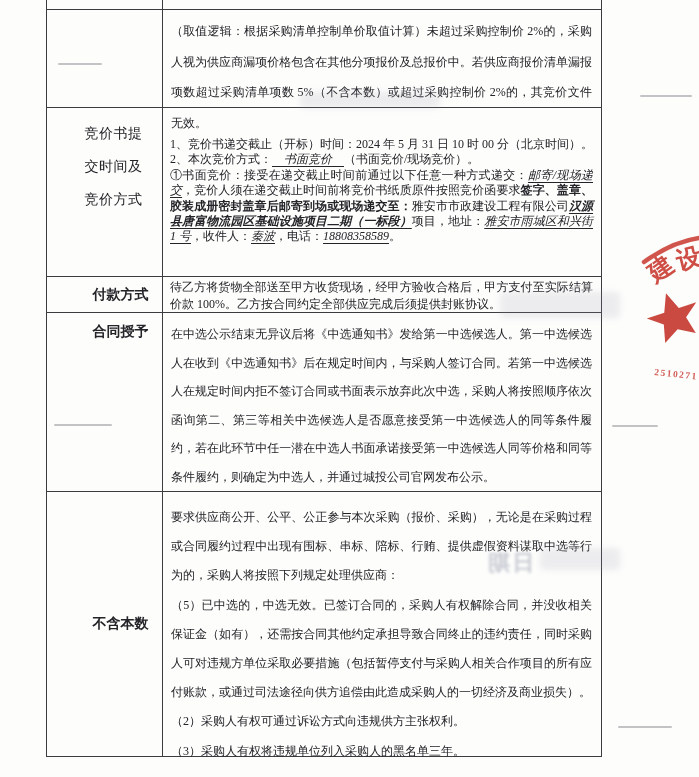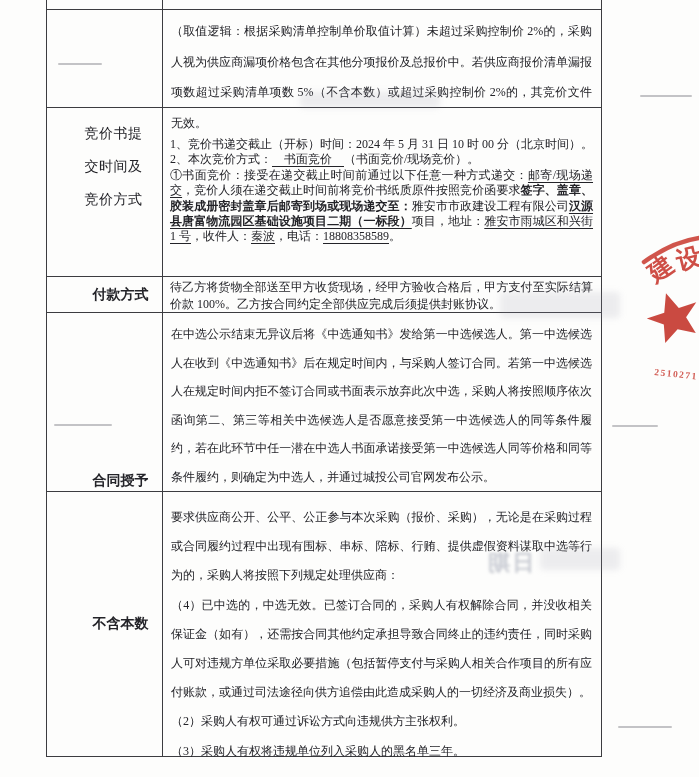--- a/index.html
+++ b/index.html
@@ -23,35 +23,35 @@
   .r3{height:179px;}
   .r4{height:265px;}
   .label{
     width:84px;flex:0 0 84px;border-right:1.6px solid #3c3c40;box-sizing:border-box;
     display:flex;justify-content:center;align-items:center;
     font-size:14px;color:#232328;margin-left:32px;
   }
   .label span{display:block;width:72px;text-align:left;line-height:20px;}
   .r1 .label{align-items:flex-start;}
   .r1 .label span{padding-top:9px;line-height:33px;letter-spacing:.5px;}
-  .r3 .label{align-items:flex-end;}
+  .r3 .label{align-items:flex-start;}
   .r3 .label span{padding-top:9px;}
   .label span.single{width:auto;font-weight:bold;}
   .content{
     flex:1;box-sizing:border-box;text-align:justify;
     font-size:12px;color:#232328;
   }
   .content p{margin:0;}
   .content p.indent{text-indent:2em;}
   .r0 .content{padding:6px 9px 0 8px;line-height:30.6px;}
   .r1 .content{padding:3px 8px 0 7px;line-height:15.4px;margin-top:26px;}
   .r2 .content{padding:2px 8px 0 7px;line-height:16.5px;}
   .r3 .content{padding:7px 9px 0 8px;line-height:28.6px;}
   .r4 .content{padding:11px 9px 0 8px;line-height:29.2px;}
-  .seg.u{text-decoration:underline;text-underline-offset:3px;}
+  .seg.u{text-decoration:underline;text-underline-offset:3px;font-style:italic;}
   .seg.b{font-weight:bold;}
   
   #stamp{position:absolute;left:600px;top:228px;width:99px;height:165px;pointer-events:none;}
   
   .dash{position:absolute;background:#c3c3c6;height:2px;border-radius:1px;}
   .smudge{position:absolute;background:rgba(150,152,168,.16);filter:blur(3px);border-radius:4px;}
   #bleed{
     position:absolute;left:444px;top:548px;width:90px;height:30px;
     transform:scaleX(-1);color:rgba(125,130,150,.42);filter:blur(1.6px);
     font-size:22px;font-weight:bold;letter-spacing:2px;
@@ -98,21 +98,21 @@
       <div class="content">
         <p><span class="seg">在中选公示结束无异议后将《中选通知书》发给第一中选候选人。第一中选候选人在收到《中选通知书》后在规定时间内，与采购人签订合同。若第一中选候选人在规定时间内拒不签订合同或书面表示放弃此次中选，采购人将按照顺序依次函询第二、第三等相关中选候选人是否愿意接受第一中选候选人的同等条件履约，若在此环节中任一潜在中选人书面承诺接受第一中选候选人同等价格和同等条件履约，则确定为中选人，并通过城投公司官网发布公示。</span></p>
       </div>
     </div>
     <div class="row r4">
       <div class="label">
         <span class="single">不含本数</span>
       </div>
       <div class="content">
         <p><span class="seg">要求供应商公开、公平、公正参与本次采购（报价、采购），无论是在采购过程或合同履约过程中出现有围标、串标、陪标、行贿、提供虚假资料谋取中选等行为的，采购人将按照下列规定处理供应商：</span></p>
-        <p><span class="seg">（4）已中选的，中选无效。已签订合同的，采购人有权解除合同，并没收相关保证金（如有），还需按合同其他约定承担导致合同终止的违约责任，同时采购人可对违规方单位采取必要措施（包括暂停支付与采购人相关合作项目的所有应付账款，或通过司法途径向供方追偿由此造成采购人的一切经济及商业损失）。</span></p>
+        <p><span class="seg">（5）已中选的，中选无效。已签订合同的，采购人有权解除合同，并没收相关保证金（如有），还需按合同其他约定承担导致合同终止的违约责任，同时采购人可对违规方单位采取必要措施（包括暂停支付与采购人相关合作项目的所有应付账款，或通过司法途径向供方追偿由此造成采购人的一切经济及商业损失）。</span></p>
         <p><span class="seg">（2）采购人有权可通过诉讼方式向违规供方主张权利。</span></p>
         <p><span class="seg">（3）采购人有权将违规单位列入采购人的黑名单三年。</span></p>
       </div>
     </div>
   </div>
 
 <div id="stamp">
   <svg width="99" height="165" viewBox="0 0 99 165">
     <path d="M 44 34 Q 72 14 99 10" fill="none" stroke="#c8372d" stroke-width="4.5" stroke-linecap="round" opacity="0.85"></path>
     <text x="48" y="52" font-size="25" font-weight="bold" fill="#c8372d" opacity="0.88" transform="rotate(-36 56 42)">建</text>

